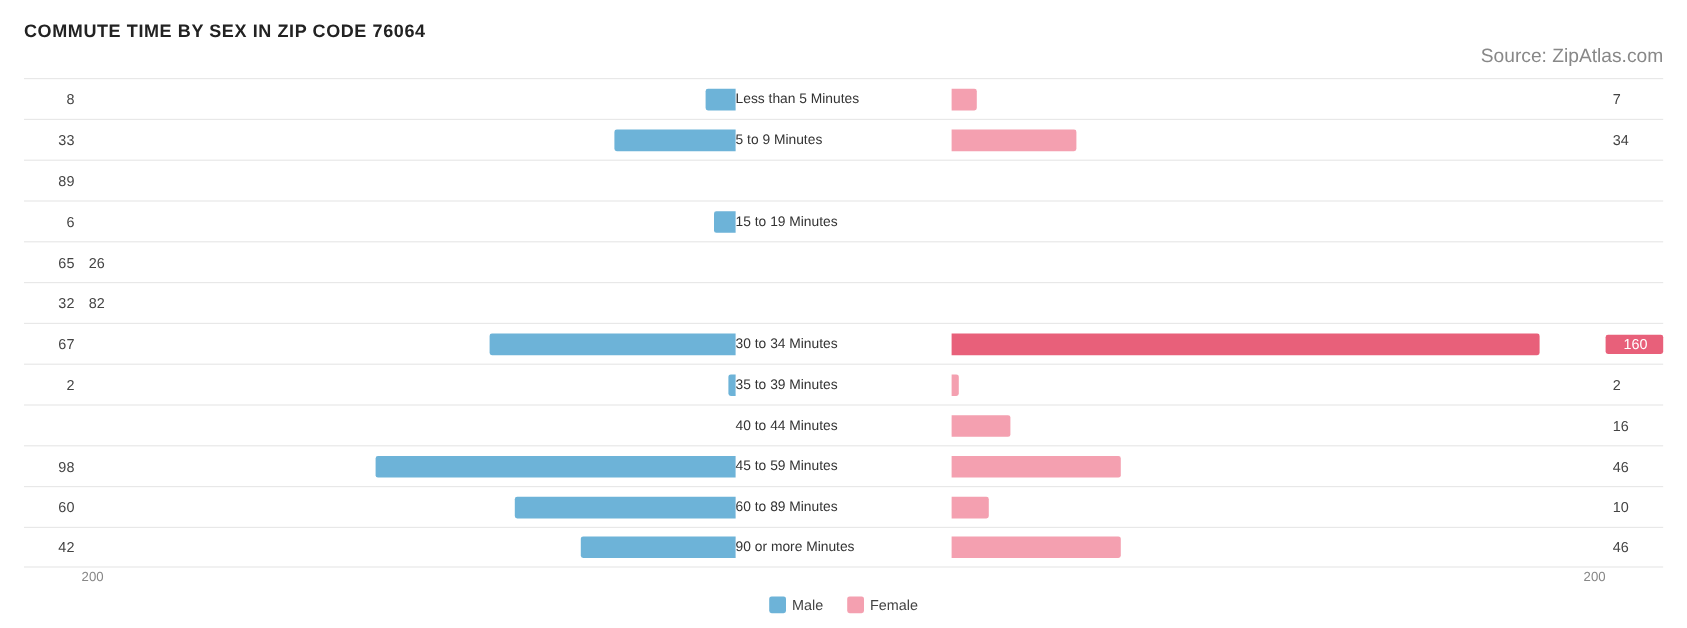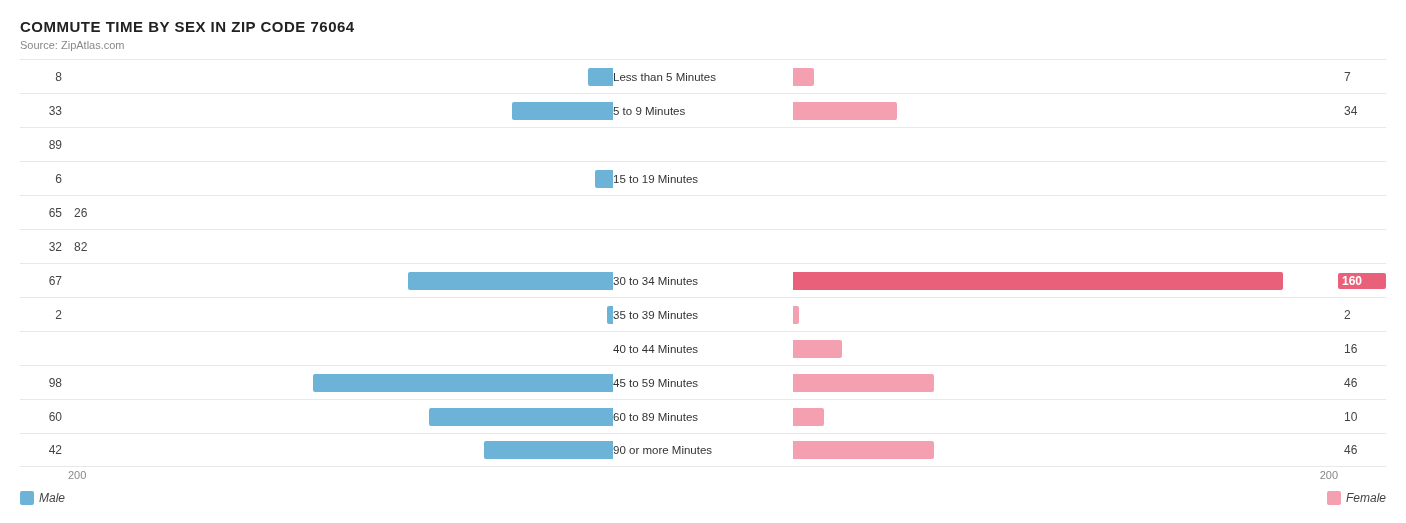--- a/index.html
+++ b/index.html
@@ -12,23 +12,23 @@
     }
     .chart-title {
       font-size: 15px;
       font-weight: bold;
       color: #222;
       text-transform: uppercase;
       letter-spacing: 0.5px;
       margin-bottom: 4px;
     }
     .source {
-      font-size: 11px;
+      font-size: 16px;
       color: #888;
-      text-align: left;
+      text-align: right;
       margin-bottom: 8px;
     }
     .chart-area {
       position: relative;
       width: 100%;
     }
     .row {
       display: flex;
       align-items: center;
       height: 34px;
@@ -101,27 +101,26 @@
     .right-val {
       width: 48px;
       text-align: left;
       font-size: 12px;
       color: #444;
       padding-left: 6px;
       flex-shrink: 0;
     }
     .legend {
       display: flex;
-      justify-content: space-between;
+      justify-content: center;
       align-items: center;
       gap: 20px;
       margin-top: 10px;
       font-size: 12px;
       color: #444;
-      font-style: italic;
     }
     .legend-item {
       display: flex;
       align-items: center;
       gap: 5px;
     }
     .legend-box {
       width: 14px;
       height: 14px;
       border-radius: 2px;
@@ -197,21 +196,21 @@
       <div class="left-val">67</div>
       <div class="bars-container">
         <div class="left-half">
           <div class="bar-male" style="width: 205px;"></div>
         </div>
         <div class="label-center">30 to 34 Minutes</div>
         <div class="right-half">
           <div class="bar-female highlight" style="width: 490px; background: rgb(232, 96, 122);"></div>
         </div>
       </div>
-      <div class="right-val" style="background: rgb(232, 96, 122); color: rgb(255, 255, 255); padding: 1px 4px; border-radius: 2px; font-weight: bold;">160</div>
+      <div class="right-val" style="background: rgb(232, 96, 122); color: rgb(255, 255, 255); padding: 1px 15px; border-radius: 2px; font-weight: normal;">160</div>
     </div>
     <div class="row">
       <div class="left-val">2</div>
       <div class="bars-container">
         <div class="left-half">
           <div class="bar-male" style="width: 6px;"></div>
         </div>
         <div class="label-center">35 to 39 Minutes</div>
         <div class="right-half">
           <div class="bar-female" style="width: 6px; background: rgb(244, 160, 176);"></div>

